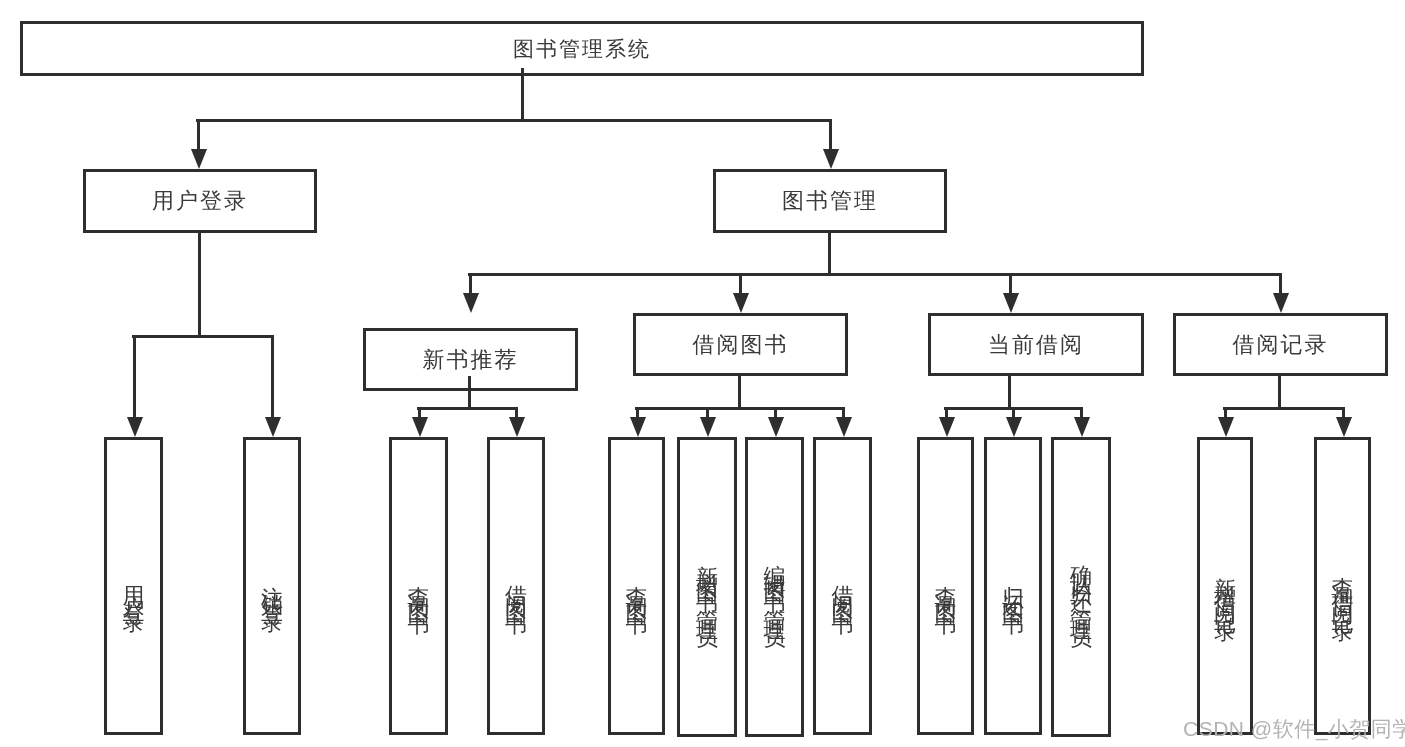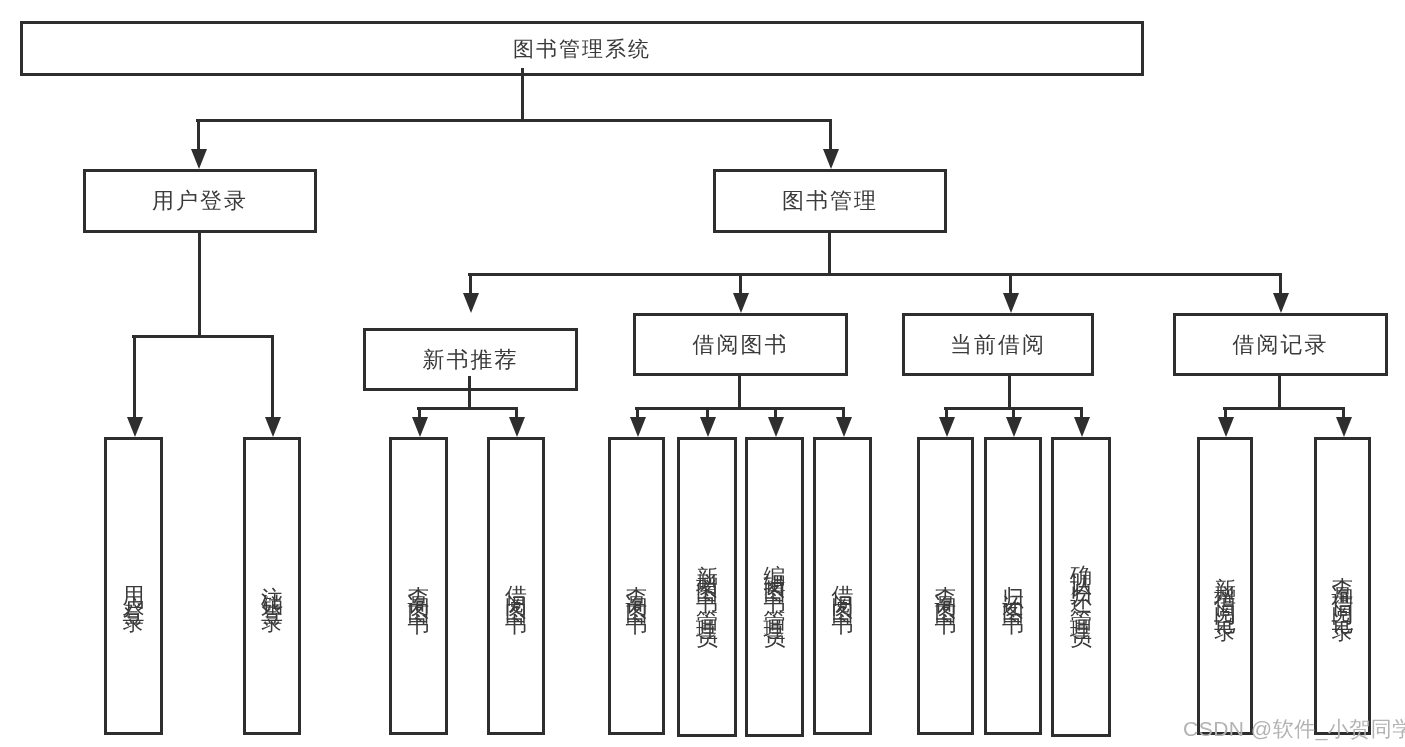--- a/index.html
+++ b/index.html
@@ -105,21 +105,21 @@
       <div class="stem"></div>
       <div class="head"></div>
     </div>
 
   <div class="box" style="left:363px;top:313px;width:215px;height:63px;margin-top:15px;">
     <span class="hlabel">新书推荐</span>
   </div>
   <div class="box" style="left:633px;top:313px;width:215px;height:63px;">
     <span class="hlabel">借阅图书</span>
   </div>
-  <div class="box" style="left:902px;top:313px;width:192px;height:63px;text-align:right;">
+  <div class="box" style="left:928px;top:313px;width:216px;height:63px;text-align:right;">
     <span class="hlabel">当前借阅</span>
   </div>
   <div class="box" style="left:1173px;top:313px;width:215px;height:63px;">
     <span class="hlabel">借阅记录</span>
   </div>
 
   <div class="vline" style="left:468px;top:376px;height:31px;"></div>
   <div class="hline" style="left:417px;top:407px;width:101px;"></div>
   <div class="arrow" style="left:411px;top:407px;height:30px;">
       <div class="stem"></div>

